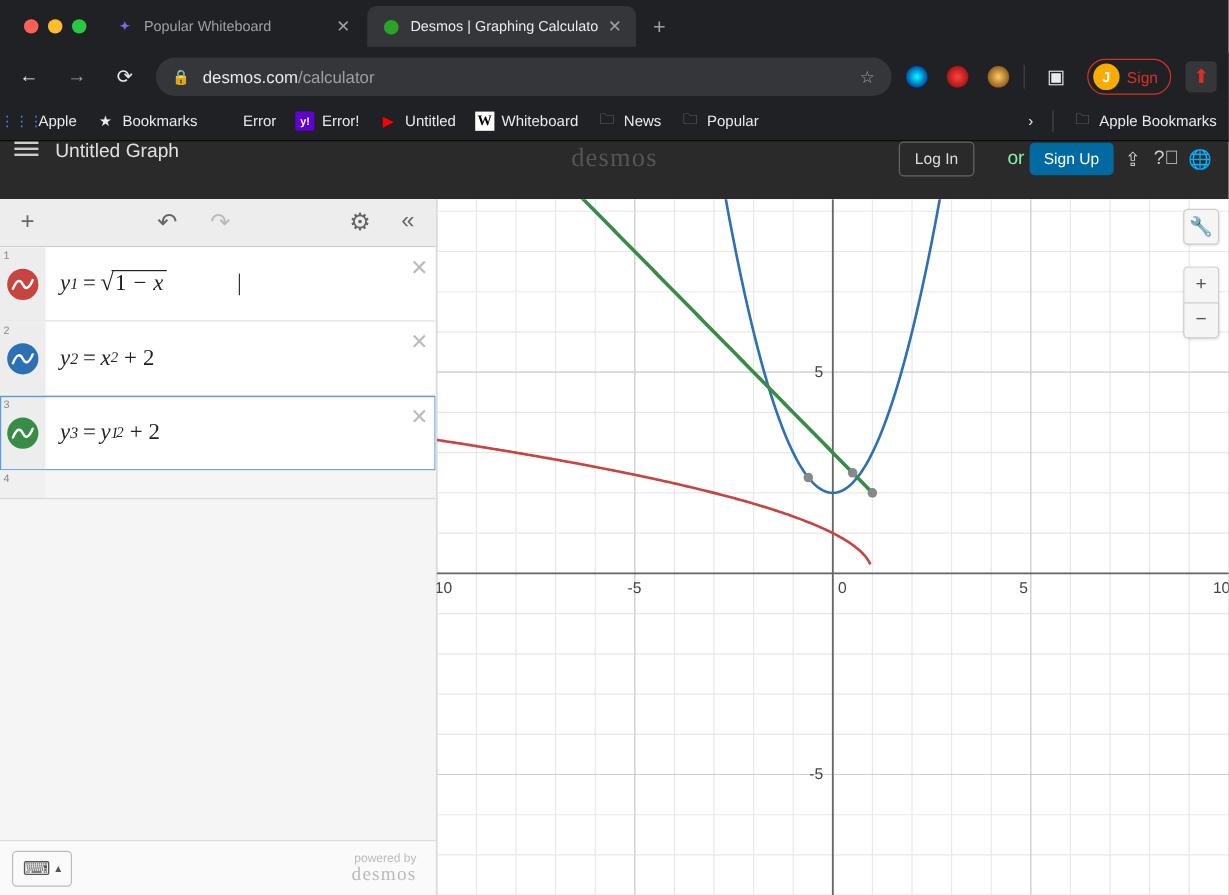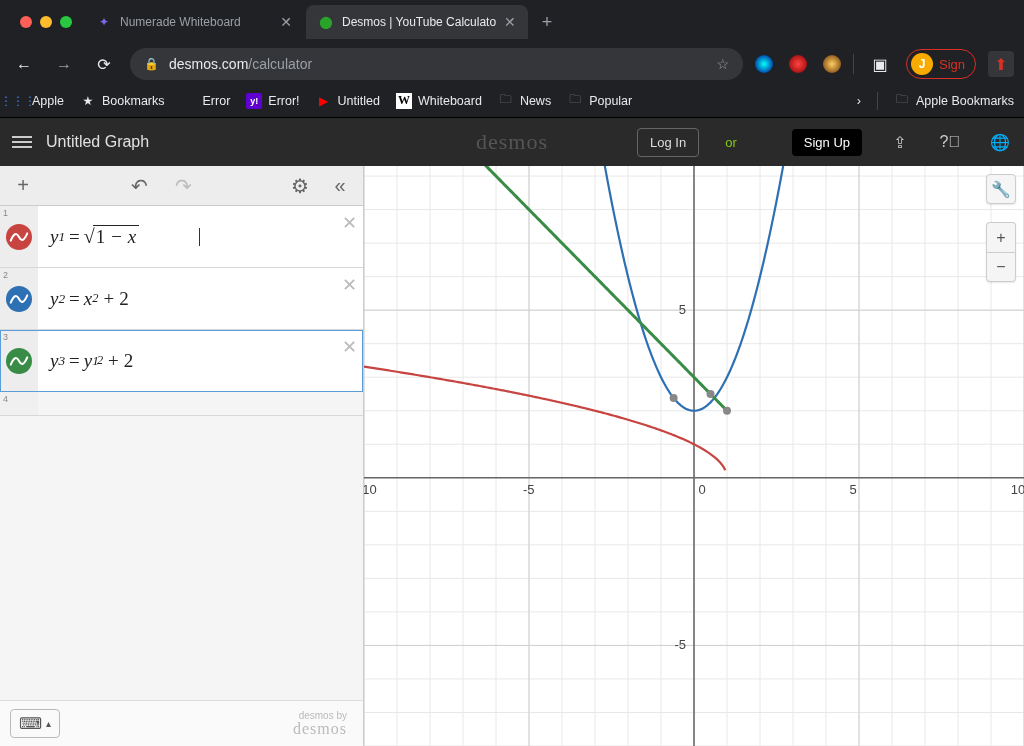--- a/index.html
+++ b/index.html
@@ -32,30 +32,30 @@
 .profile-chip { display: flex; align-items: center; gap: 6px; border: 1px solid #d93025; border-radius: 16px; padding: 3px 10px 3px 4px; color: #d93025; font-size: 13px; }
 .profile-av { width: 22px; height: 22px; border-radius: 50%; background: #f9ab00; color: #fff; display:flex;align-items:center;justify-content:center; font-size:12px; font-weight:600; }
 .upload-icon { color: #d93025; background:#35363a; width:26px;height:26px;border-radius:4px;display:flex;align-items:center;justify-content:center; }
 
 .bookmarks-row { display: flex; align-items: center; height: 34px; padding: 0 10px; gap: 16px; background: #202124; border-bottom: 1px solid #000; color: #e8eaed; font-size: 12.5px; }
 .bm-item { display:flex; align-items:center; gap:6px; color:#e8eaed; }
 .bm-item .bm-ico { width:16px;height:16px;display:flex;align-items:center;justify-content:center;font-size:12px; }
 .bm-right { margin-left:auto; display:flex; align-items:center; gap:16px; }
 
 
-.desmos-header { height: 48px; background: #2a2a2a; display:flex; align-items:center; padding: 0 12px; gap: 14px; color:#ccc; }
+.desmos-header { height: 48px; background: #2a2a2a; display:flex; align-items:flex-start; padding: 0 12px; gap: 14px; color:#ccc; }
 .burger { width:20px; display:flex; flex-direction:column; gap:3px; }
 .burger span { height:2px; background:#ccc; }
 .graph-title { color:#e0e0e0; font-size:16px; }
 .desmos-logo { position:absolute; left:50%; transform:translateX(-50%); font-family: serif; letter-spacing:1px; color:#555; font-size:22px; }
-.header-right { margin-left:auto; display:flex; align-items:center; gap:26px; }
+.header-right { margin-left:auto; display:flex; align-items:center; gap:4px; }
 .btn { border-radius:4px; padding:6px 12px; font-size:13px; cursor:pointer; }
 .btn-login { background:transparent; border:1px solid #666; color:#ddd; }
-.or-text { color:#84cc16; font-size:13px; }
-.btn-signup { background:#000000; color:#fff; border:none;margin-left:29px; }
+.or-text { color:#86efac; font-size:16px;margin-left:24px; }
+.btn-signup { background:#0369a1; color:#fff; border:none; }
 .hicon { color:#ccc; font-size:16px; width:24px; text-align:center; }
 
 
 .main { display:flex; height: calc(746px - 44px - 40px - 34px - 48px); position:relative; }
 .sidebar { width: 364px; background:#fff; border-right:1px solid #ccc; display:flex; flex-direction:column; position:relative; }
 .sidebar-toolbar { height:40px; border-bottom:1px solid #ccc; background:#ededed; display:flex; align-items:center; padding:0 8px; gap:8px; }
 .tb-btn { color:#666; font-size:20px; width:30px; text-align:center; }
 .tb-spacer { flex:1; display:flex; justify-content:center; gap:14px; }
 .tb-right { display:flex; gap:10px; }
 
@@ -99,26 +99,26 @@
 
 <div class="browser-top">
   <div class="tab-strip">
     <div class="traffic-lights">
       <div class="tlight tl-red"></div>
       <div class="tlight tl-yellow"></div>
       <div class="tlight tl-green"></div>
     </div>
     <div class="tab inactive">
       <span class="favicon" style="color:#7b68ee;">✦</span>
-      <span>Numerade Whiteboard</span>
+      <span>Popular Whiteboard</span>
       <span class="close">✕</span>
     </div>
     <div class="tab active">
       <span class="favicon" style="color:#29a329;">⬤</span>
-      <span>Desmos | YouTube Calculato</span>
+      <span>Desmos | Graphing Calculato</span>
       <span class="close">✕</span>
     </div>
     <div class="newtab">+</div>
   </div>
 
   <div class="nav-row">
     <div class="nav-icon enabled">←</div>
     <div class="nav-icon">→</div>
     <div class="nav-icon enabled">⟳</div>
     <div class="omnibox">
@@ -285,21 +285,21 @@
           <div class="swatch"></div>
           <div class="expr-content"></div>
         </div>
       </div>
     <div class="sidebar-footer">
       <div class="kbd-btn">
           <span>⌨</span>
           <span style="font-size:10px;">▴</span>
         </div>
       <div class="powered">
-        <div>desmos by</div>
+        <div>powered by</div>
         <div class="dlogo">desmos</div>
       </div>
     </div>
   </div>
 
   <div class="graph-area">
     <svg id="graph-svg" width="660" height="580">
         <line x1="0" y1="0" x2="0" y2="580" stroke="#e8e8e8" stroke-width="1"></line>
         <line x1="33" y1="0" x2="33" y2="580" stroke="#e8e8e8" stroke-width="1"></line>
         <line x1="66" y1="0" x2="66" y2="580" stroke="#e8e8e8" stroke-width="1"></line>

